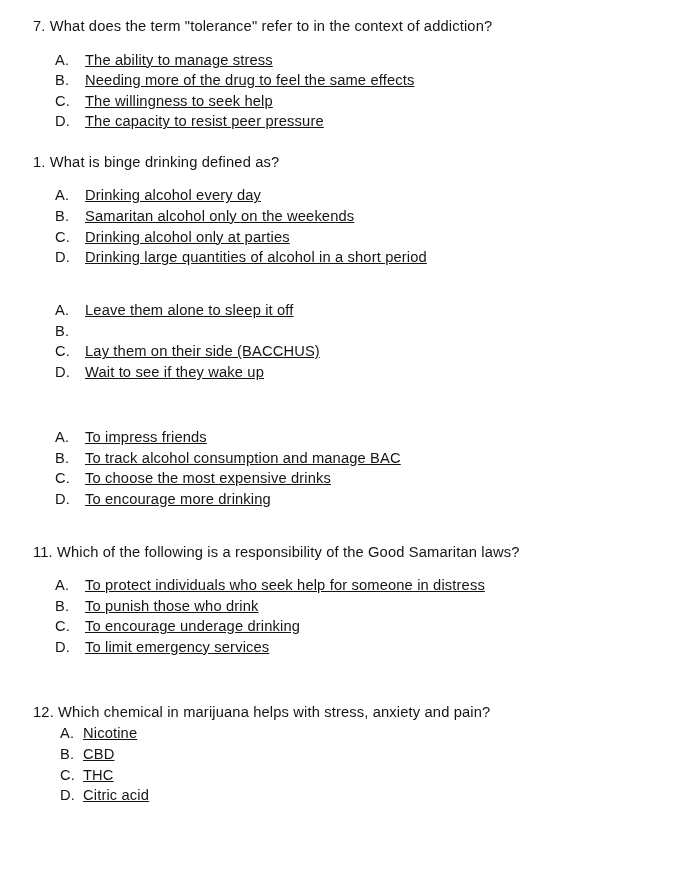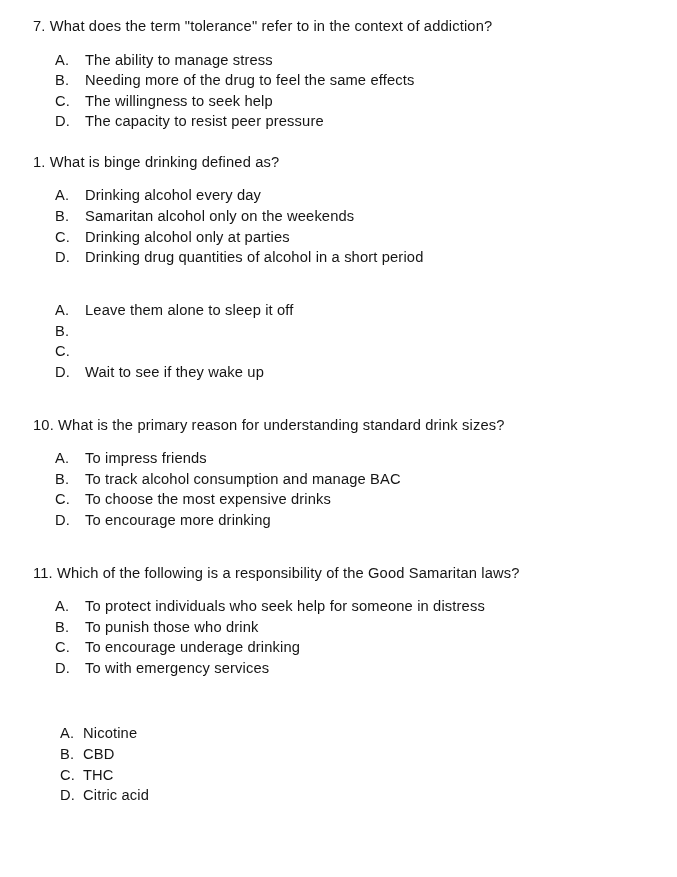--- a/index.html
+++ b/index.html
@@ -81,20 +81,21 @@
     flex: 0 0 23px;
   }
 
   .opt-letter {
     display: inline-block;
     white-space: nowrap;
   }
   .opt-text {
     display: inline-block;
     white-space: nowrap;
+    text-decoration: underline;
   }
 </style>
 </head>
 <body>
 
 <div class="page">
   <div class="quiz">
 
     <div class="q-block gap-none">
       <p class="q-text">7. What does the term "tolerance" refer to in the context of addiction?</p>
@@ -128,46 +129,46 @@
         <li class="option">
           <span class="opt-letter">B.</span>
           <span class="opt-text">Samaritan alcohol only on the weekends</span>
         </li>
         <li class="option">
           <span class="opt-letter">C.</span>
           <span class="opt-text">Drinking alcohol only at parties</span>
         </li>
         <li class="option">
           <span class="opt-letter">D.</span>
-          <span class="opt-text">Drinking drug quantities of alcohol in a short period</span>
+          <span class="opt-text">Drinking large quantities of alcohol in a short period</span>
         </li>
       </ul>
     </div>
 
     <div class="q-block gap-sm">
       <ul class="options wide spaced">
         <li class="option">
           <span class="opt-letter">A.</span>
           <span class="opt-text">Leave them alone to sleep it off</span>
         </li>
         <li class="option">
           <span class="opt-letter">B.</span>
         </li>
         <li class="option">
           <span class="opt-letter">C.</span>
+          <span class="opt-text">Lay them on their side (BACCHUS)</span>
         </li>
         <li class="option">
           <span class="opt-letter">D.</span>
           <span class="opt-text">Wait to see if they wake up</span>
         </li>
       </ul>
     </div>
 
     <div class="q-block gap-md">
-      <p class="q-text">10. What is the primary reason for understanding standard drink sizes?</p>
       <ul class="options wide spaced">
         <li class="option">
           <span class="opt-letter">A.</span>
           <span class="opt-text">To impress friends</span>
         </li>
         <li class="option">
           <span class="opt-letter">B.</span>
           <span class="opt-text">To track alcohol consumption and manage BAC</span>
         </li>
         <li class="option">
@@ -191,26 +192,27 @@
         <li class="option">
           <span class="opt-letter">B.</span>
           <span class="opt-text">To punish those who drink</span>
         </li>
         <li class="option">
           <span class="opt-letter">C.</span>
           <span class="opt-text">To encourage underage drinking</span>
         </li>
         <li class="option">
           <span class="opt-letter">D.</span>
-          <span class="opt-text">To with emergency services</span>
+          <span class="opt-text">To limit emergency services</span>
         </li>
       </ul>
     </div>
 
     <div class="q-block gap-lg">
+      <p class="q-text">12.  Which chemical in marijuana helps with stress, anxiety and pain?</p>
       <ul class="options narrow tight">
         <li class="option">
           <span class="opt-letter">A.</span>
           <span class="opt-text">Nicotine</span>
         </li>
         <li class="option">
           <span class="opt-letter">B.</span>
           <span class="opt-text">CBD</span>
         </li>
         <li class="option">

